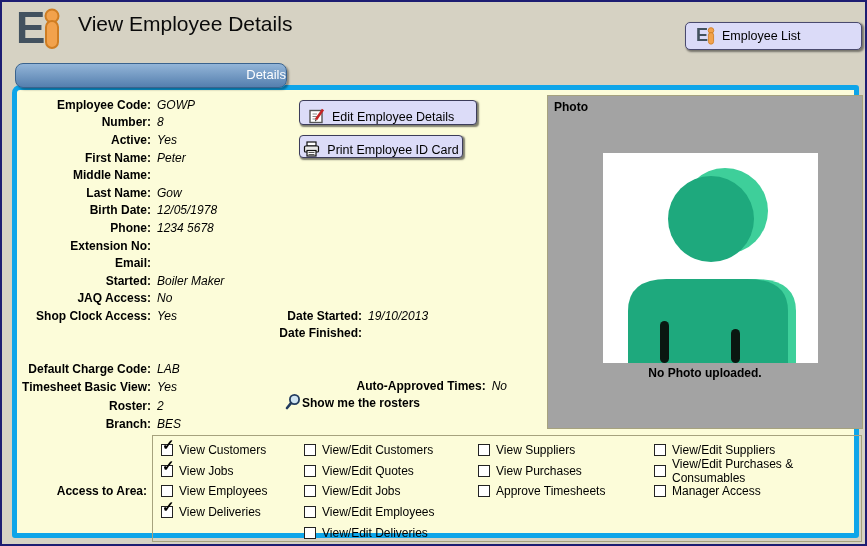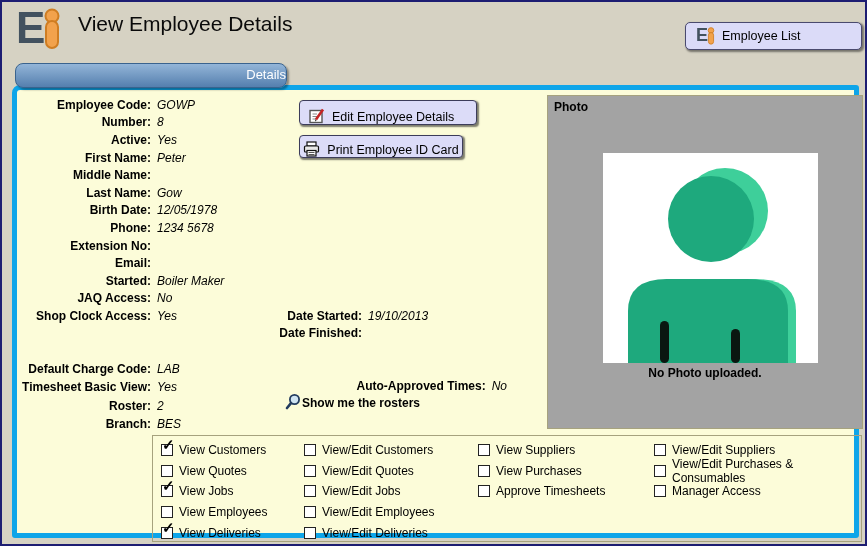--- a/index.html
+++ b/index.html
@@ -259,33 +259,30 @@
           <circle cx="108" cy="66" r="43" fill="#1ea97d"></circle>
           <path d="M33,210 L33,158 Q33,126 72,126 L152,126 Q193,126 193,158 L193,210 Z" fill="#3ecf9a"></path>
           <path d="M25,210 L25,158 Q25,126 64,126 L144,126 Q185,126 185,158 L185,210 Z" fill="#1ea97d"></path>
           <rect x="57" y="168" width="9" height="42" rx="4.5" fill="#0a1710"></rect>
           <rect x="128" y="176" width="9" height="34" rx="4.5" fill="#0a1710"></rect>
         </svg>
       </div>
       <div class="photo-caption">No Photo uploaded.</div>
     </div>
 
+    <div class="access-label">Access to Area:</div>
     <div class="access-box" id="access-box">
         <div class="acc-col acc-col-0">
           <div class="acc-item">
             <span class="cbx">
               <span class="mark">✓</span>
             </span>
             <span>View Customers</span>
           </div>
           <div class="acc-item">
-            <span class="cbx"></span>
-            <span>View Quotes</span>
-          </div>
-          <div class="acc-item">
             <span class="cbx">
               <span class="mark">✓</span>
             </span>
             <span>View Jobs</span>
           </div>
           <div class="acc-item">
             <span class="cbx"></span>
             <span>View Employees</span>
           </div>
           <div class="acc-item">

